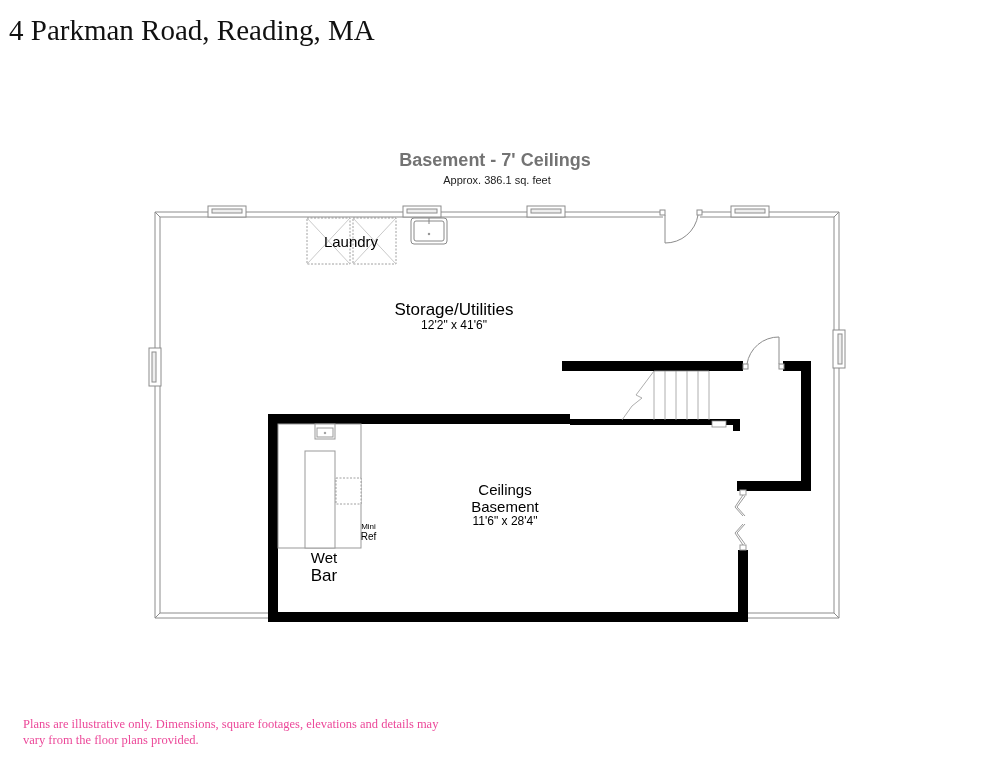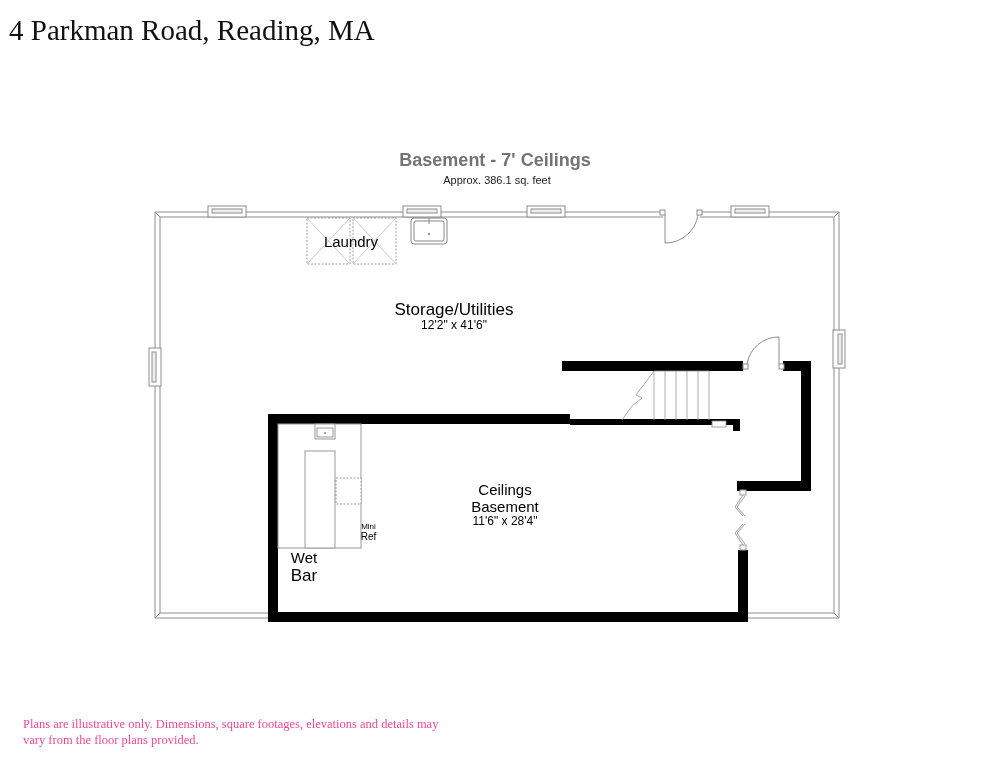--- a/index.html
+++ b/index.html
@@ -186,21 +186,21 @@
   <div class="lbl-bold" style="font-size:17px; line-height:19px;">Storage/Utilities</div>
   <div style="font-size:12px; line-height:13px;">12'2" x 41'6"</div>
 </div>
 
 <div class="lbl" style="left:440px; top:481px; width:130px;">
   <div class="lbl-bold" style="font-size:15px; line-height:17px;">Ceilings</div>
   <div class="lbl-bold" style="font-size:15px; line-height:17px;">Basement</div>
   <div style="font-size:12px; line-height:12px;">11'6" x 28'4"</div>
 </div>
 
-<div class="lbl" style="left:274px; top:549px; width:60px;">
+<div class="lbl" style="left:294px; top:549px; width:60px;">
   <div class="lbl-bold" style="font-size:15px; line-height:18px;">Wet</div>
   <div class="lbl-bold" style="font-size:17px; line-height:18px;">Bar</div>
 </div>
 
 <div class="lbl" style="left:356px; top:481px; width:25px;margin-top:41px;">
   <div class="lbl-bold" style="font-size:8px; line-height:10px;">Mini</div>
   <div class="lbl-bold" style="font-size:10px; line-height:10px;">Ref</div>
 </div>
 
 <div class="disclaimer">Plans are illustrative only. Dimensions, square footages, elevations and details may vary from the floor plans provided.</div>

